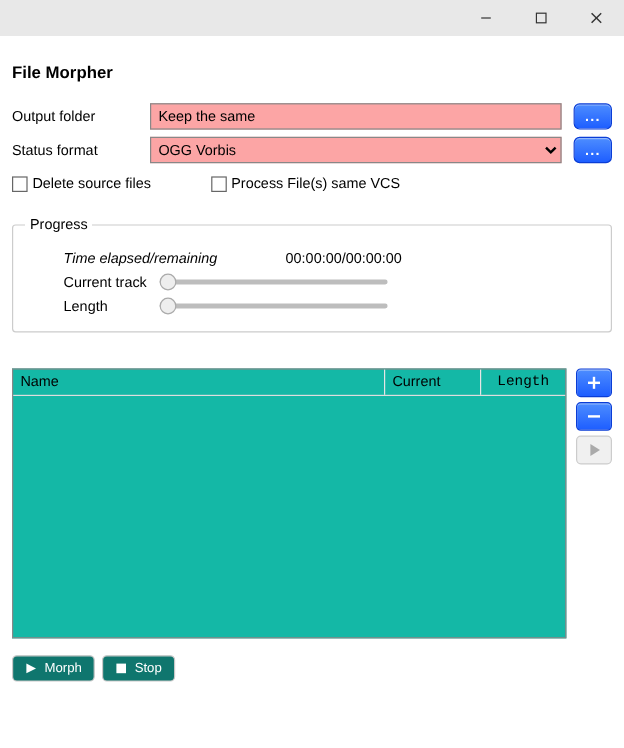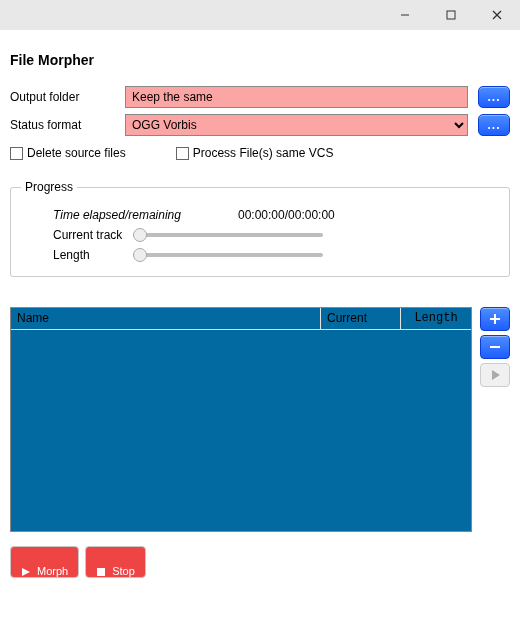--- a/index.html
+++ b/index.html
@@ -64,21 +64,21 @@
     background: #bdbdbd; border-radius: 2px;
   }
   .slider .thumb {
     position: absolute; left: 0; top: 0; width: 14px; height: 14px;
     border-radius: 50%; background: #eee; border: 1px solid #aaa;
   }
 
   
   .tablewrap { display: flex; margin-top: 30px; gap: 8px; }
   .table {
-    flex: 1; height: 225px; border: 1px solid #888; background: #0369a1;
+    flex: 1; height: 225px; border: 1px solid #888; background: #14b8a6;
   }
   .thead { display: flex; height: 22px; border-bottom: 1px solid #ddd; }
   .th {
     font-size: 12px; text-align: left; padding: 3px 6px;
     border-right: 1px solid #e5e5e5;
   }
   .th:last-child { border-right: none; font-family: Liberation Mono, monospace; }
   .th.name { flex: 1; }
   .th.status { width: 80px; }
   .th.length { width: 70px; text-align: center; }
@@ -95,23 +95,23 @@
     box-shadow: inset 0 1px 0 rgba(255,255,255,0.4);
   }
   .sq.grey {
     background: #f0f0f0; border: 1px solid #ccc; color: #aaa;
   }
   .sq svg { width: 12px; height: 12px; }
 
   
   .bottom { display: flex; gap: 6px; margin-top: 14px; }
   .actbtn {
-    height: 32px; padding: 0 10px; border-radius: 4px;
-    background: #ef4444; border: 1px solid #c8c8c8;
-    display: flex; align-items: flex-end; gap: 6px;
+    height: 22px; padding: 0 10px; border-radius: 4px;
+    background: #0f766e; border: 1px solid #c8c8c8;
+    display: flex; align-items: center; gap: 6px;
     font-size: 11px; color: #fff;
   }
   .actbtn .ic { width: 10px; height: 10px; display:inline-block; }
 </style>
 </head>
 <body>
 
 <div class="titlebar">
   <div class="tbtn">
     <svg viewBox="0 0 10 10">

